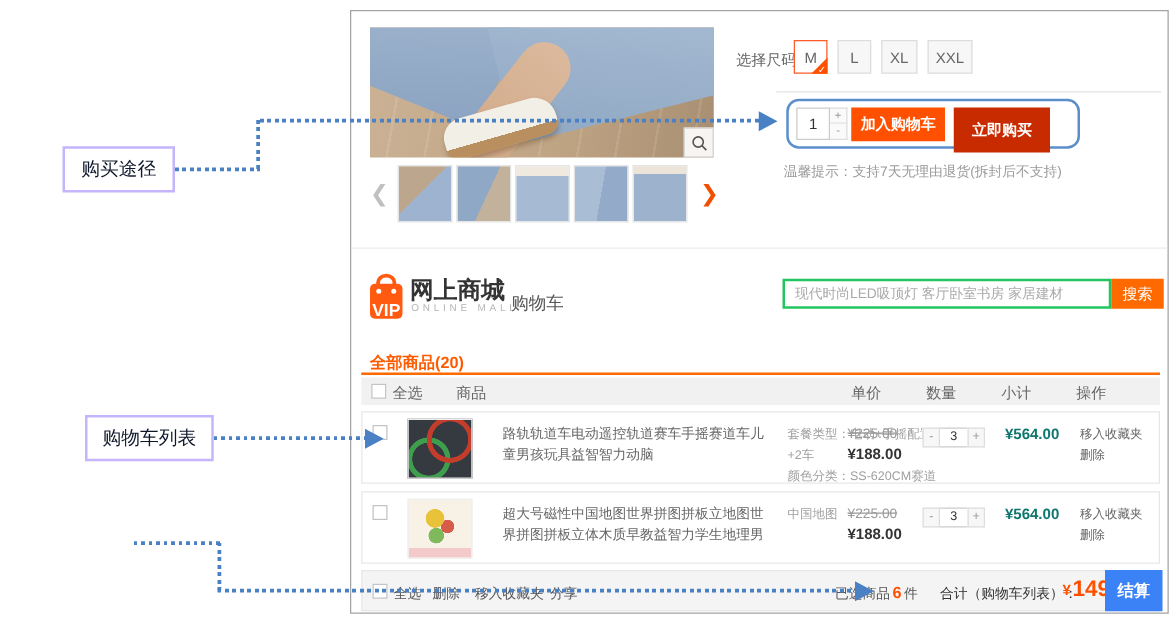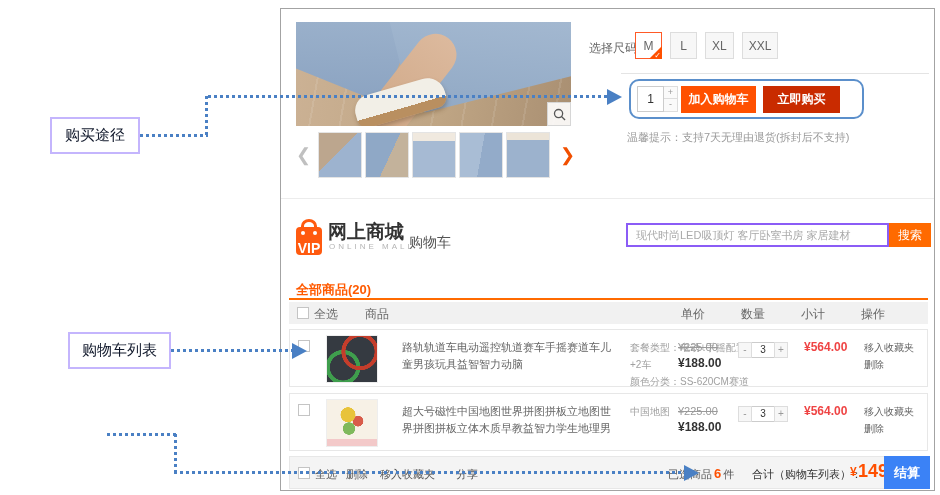--- a/index.html
+++ b/index.html
@@ -61,40 +61,40 @@
           border: 2px solid #5b8fcb; border-radius: 10px; }
   .qty-group { position: absolute; left: 356px; top: 77px; display: flex; }
   .qty-input { width: 27px; height: 26px; border: 1px solid #ccc; background: #fff; text-align: center;
           font-size: 12px; color: #333; padding: 0; }
   .qty-steps { display: flex; flex-direction: column; }
   .qty-steps span { width: 14px; height: 13px; border: 1px solid #ddd; border-left: none; background: #fafafa;
           color: #999; font-size: 9px; line-height: 11px; text-align: center; cursor: pointer; }
   .qty-steps span + span { border-top: none; }
   .btn-cart { position: absolute; left: 400px; top: 77px; width: 75px; height: 27px; background: #ff5000; color: #fff;
           border: none; font-size: 12px; font-weight: bold; cursor: pointer; font-family: inherit; }
-  .btn-buy  { position: absolute; left: 482px; top: 77px; width: 77px; height: 27px; background: #c92b00; color: #fff;
+  .btn-buy  { position: absolute; left: 482px; top: 77px; width: 77px; height: 36px; background: #c92b00; color: #fff;
           border: none; font-size: 12px; font-weight: bold; cursor: pointer; font-family: inherit; }
   .tip { position: absolute; left: 346px; top: 121px; font-size: 11px; color: #9a9a9a; }
 
   .sec-rule { position: absolute; left: 0; top: 189px; width: 100%; height: 1px; background: #ececec; }
 
   
   .bag { position: absolute; left: 15px; top: 210px; width: 26px; height: 36px; }
   .bag-handle { position: absolute; left: 5px; top: 0; width: 16px; height: 14px; border: 3px solid #ff5a0f;
           border-radius: 50% 50% 0 0; }
   .bag-body { position: absolute; left: 0; top: 8px; width: 26px; height: 28px; background: #ff5a0f; border-radius: 4px; }
   .bag-body::before, .bag-body::after { content: ""; position: absolute; top: 4px; width: 4px; height: 4px;
           background: #fff; border-radius: 50%; }
   .bag-body::before { left: 5px; } .bag-body::after { right: 5px; }
   .bag-vip { position: absolute; left: 0; top: 21px; width: 26px; text-align: center; color: #fff;
           font-size: 14px; font-weight: bold; }
   .mall-name { position: absolute; left: 47px; top: 210px; font-size: 19px; font-weight: bold; color: #333; }
   .mall-en { position: absolute; left: 48px; top: 233px; font-size: 8px; color: #b5b5b5; letter-spacing: 3px; }
   .page-title { position: absolute; left: 128px; top: 225px; font-size: 14px; color: #555; }
-  .search-input { position: absolute; left: 345px; top: 214px; width: 263px; height: 24px; border: 2px solid #8b5cf6;
+  .search-input { position: absolute; left: 345px; top: 214px; width: 263px; height: 24px; border: 2px solid #22c55e;
           font-size: 11px; color: #555; padding: 0 8px; outline: none; }
   .search-input::placeholder { color: #a9a9a9; }
   .search-btn { position: absolute; left: 608px; top: 214px; width: 42px; height: 24px; background: #ff6a00; color: #fff;
           border: none; font-size: 12px; cursor: pointer; font-family: inherit; }
 
   
   .tab { position: absolute; left: 15px; top: 272px; font-size: 13px; font-weight: bold; color: #ff5a00; cursor: pointer; }
   .tab-rule { position: absolute; left: 8px; top: 289px; width: 639px; height: 2px; background: #ff6a00; }
   .thead { position: absolute; left: 8px; top: 293px; width: 639px; height: 22px; background: #f1f1f1;
           font-size: 12px; color: #666; }
@@ -121,30 +121,30 @@
           line-height: 17px; cursor: pointer; }
   .rspec { position: absolute; left: 340px; top: 9px; width: 125px; font-size: 10px; color: #a0a0a0; line-height: 17px; }
   .rprice { position: absolute; left: 388px; top: 9px; width: 56px; font-size: 11px; line-height: 16px; }
   .rold { color: #9a9a9a; text-decoration: line-through; }
   .rnew { color: #333; font-weight: bold; font-size: 12px; }
   .rqty { position: absolute; left: 448px; top: 12px; display: flex; font-size: 10px; }
   .rqty .sb { width: 14px; height: 16px; border: 1px solid #ddd; background: #f7f7f7; color: #999;
           text-align: center; line-height: 14px; cursor: pointer; }
   .rqty .sv { width: 22px; height: 16px; border: 1px solid #ccc; border-left: none; border-right: none;
           background: #fff; color: #333; text-align: center; line-height: 14px; }
-  .rsub { position: absolute; left: 514px; top: 10px; font-size: 12px; font-weight: bold; color: #ef4444; }
+  .rsub { position: absolute; left: 514px; top: 10px; font-size: 12px; font-weight: bold; color: #0f766e; }
   .rops { position: absolute; left: 574px; top: 9px; font-size: 10px; color: #666; line-height: 17px; }
   .rops div { cursor: pointer; }
 
   
   .tfoot { position: absolute; left: 8px; top: 447px; width: 639px; height: 33px; background: #f4f4f4;
           border: 1px solid #e7e7e7; font-size: 11px; color: #555; }
   .tfoot .cb { left: 8px; top: 10px; }
   .f-link { position: absolute; top: 10px; cursor: pointer; }
-  .f-sel { left: 25px; } .f-del { left: 56px; } .f-fav { left: 90px; } .f-share { left: 150px; margin-left: 16px; }
+  .f-sel { left: 25px; } .f-del { left: 56px; } .f-fav { left: 90px; } .f-share { left: 150px; }
   .f-picked { position: absolute; left: 378px; top: 9px; font-size: 11px; color: #555; }
   .f-count { color: #ff5000; font-weight: bold; font-size: 13px; padding: 0 2px; }
   .f-total-label { position: absolute; left: 462px; top: 10px; font-size: 11px; color: #333; }
   .f-cur { position: absolute; left: 560px; top: 8px; font-size: 12px; color: #ff5000; font-weight: bold; }
   .f-amount { position: absolute; left: 568px; top: 4px; font-size: 18px; color: #ff5000; font-weight: bold; }
   .f-checkout { position: absolute; left: 594px; top: -1px; width: 46px; height: 33px; background: #3b82f6; color: #fff;
           border: none; font-size: 13px; font-weight: bold; cursor: pointer; font-family: inherit; }
 </style>
 </head>
 <body>

